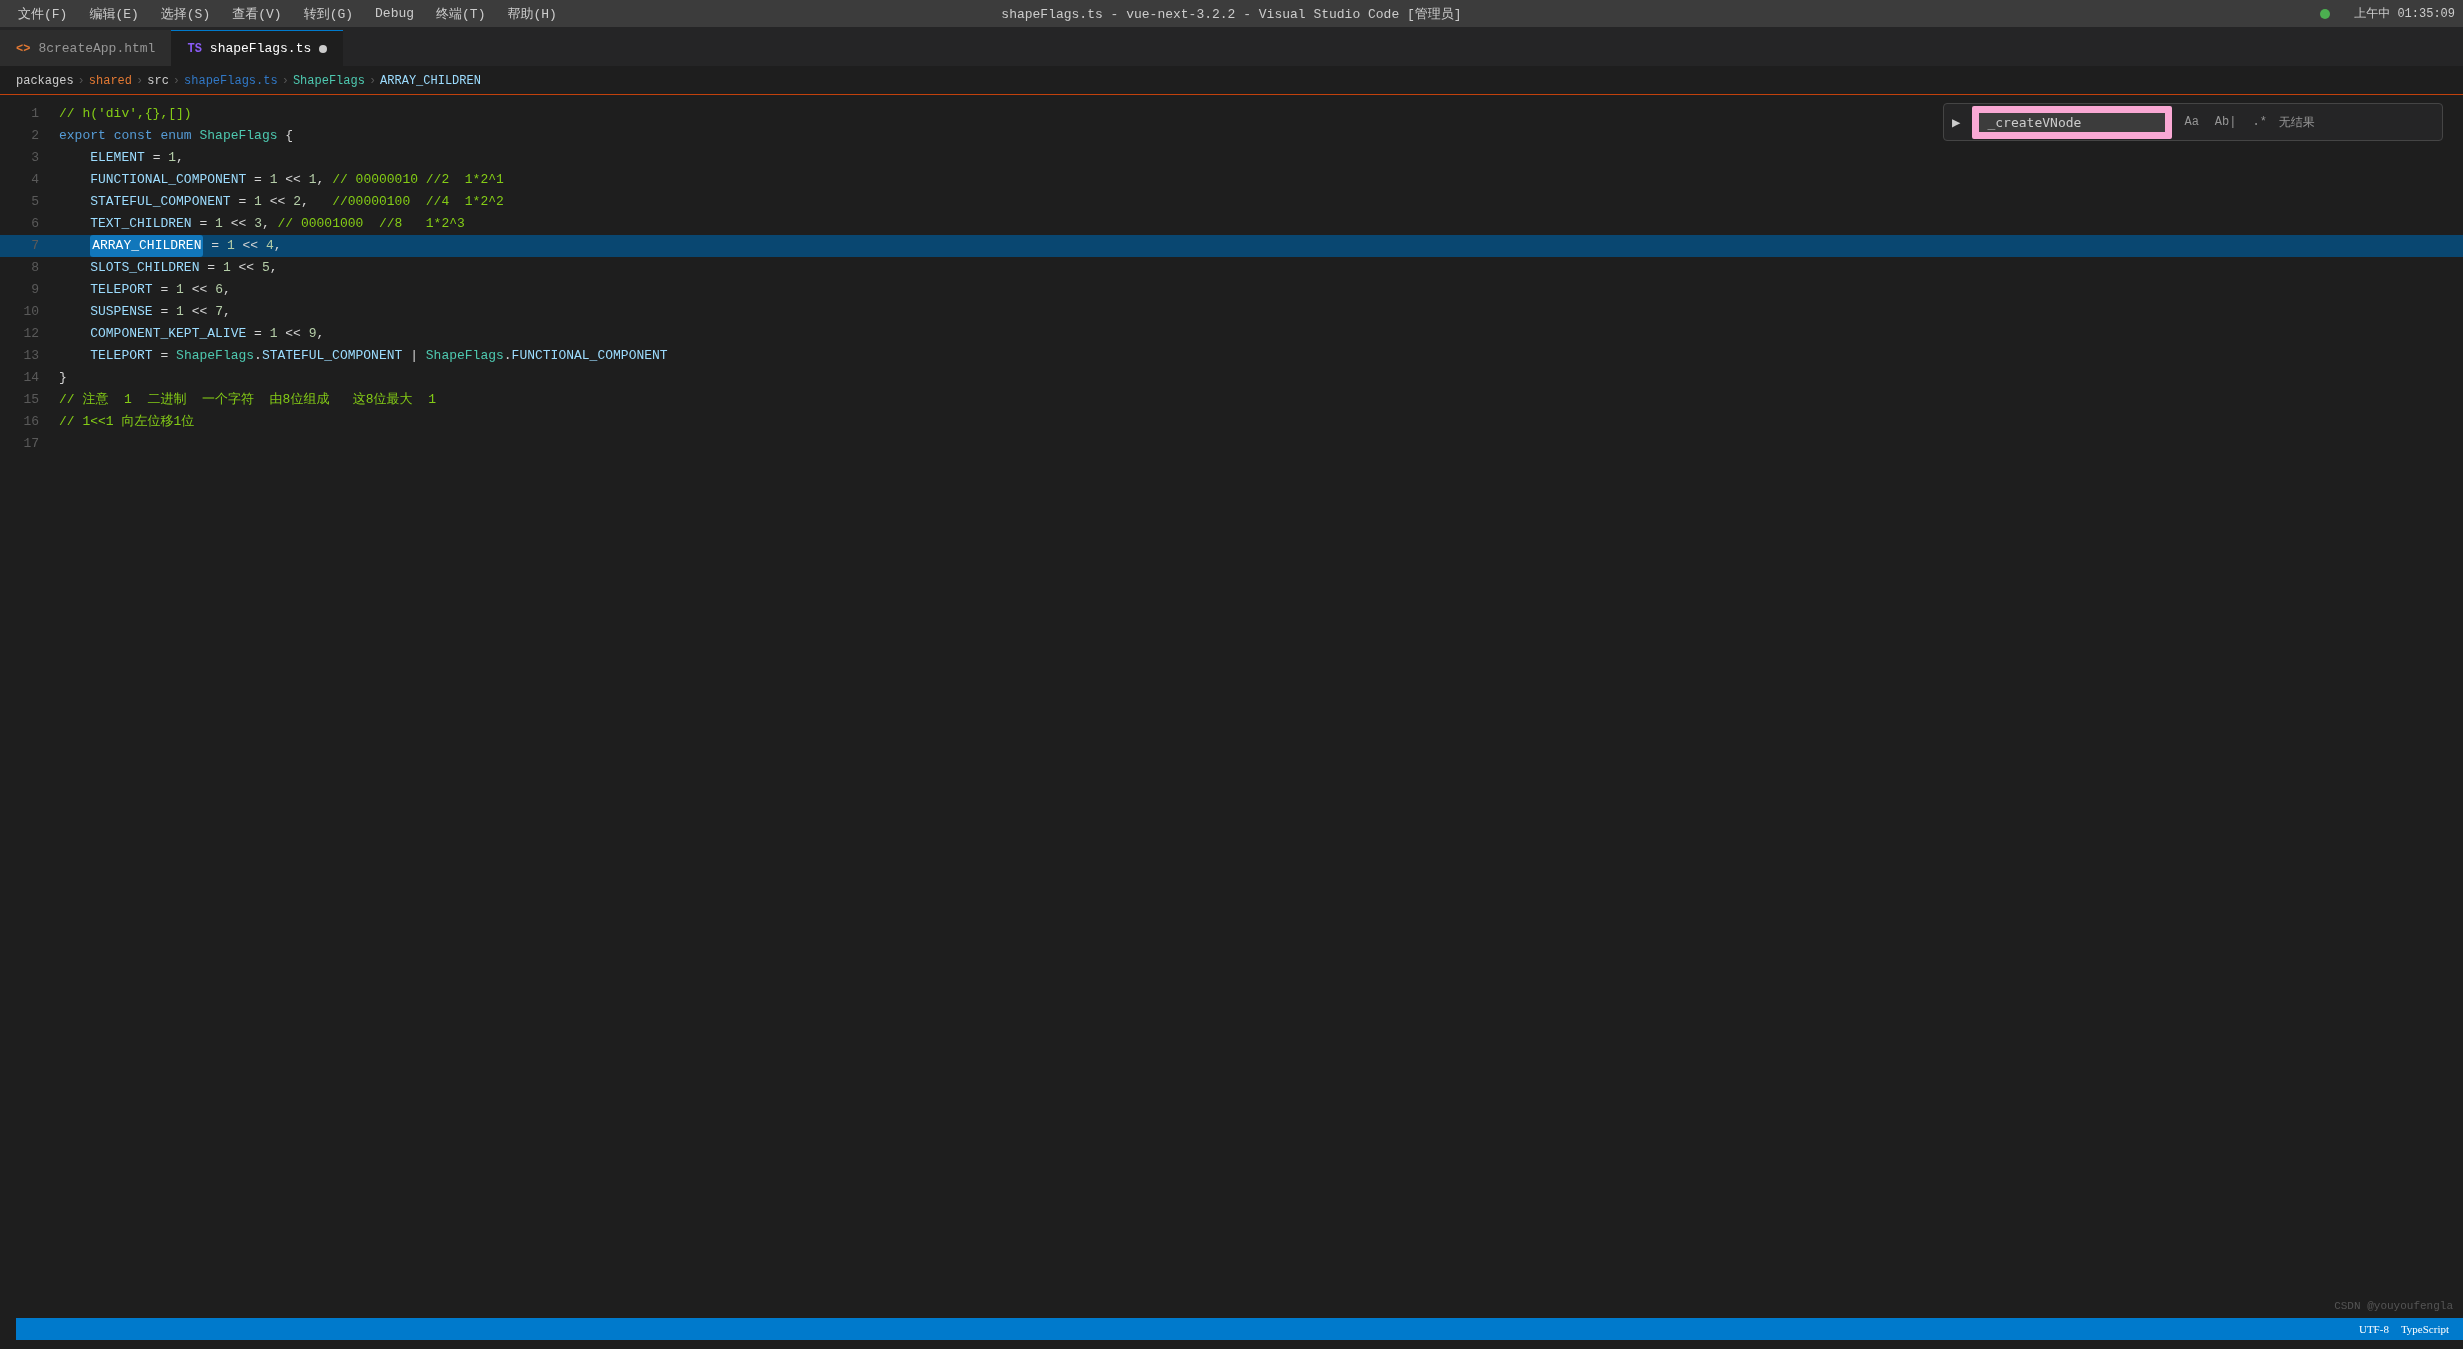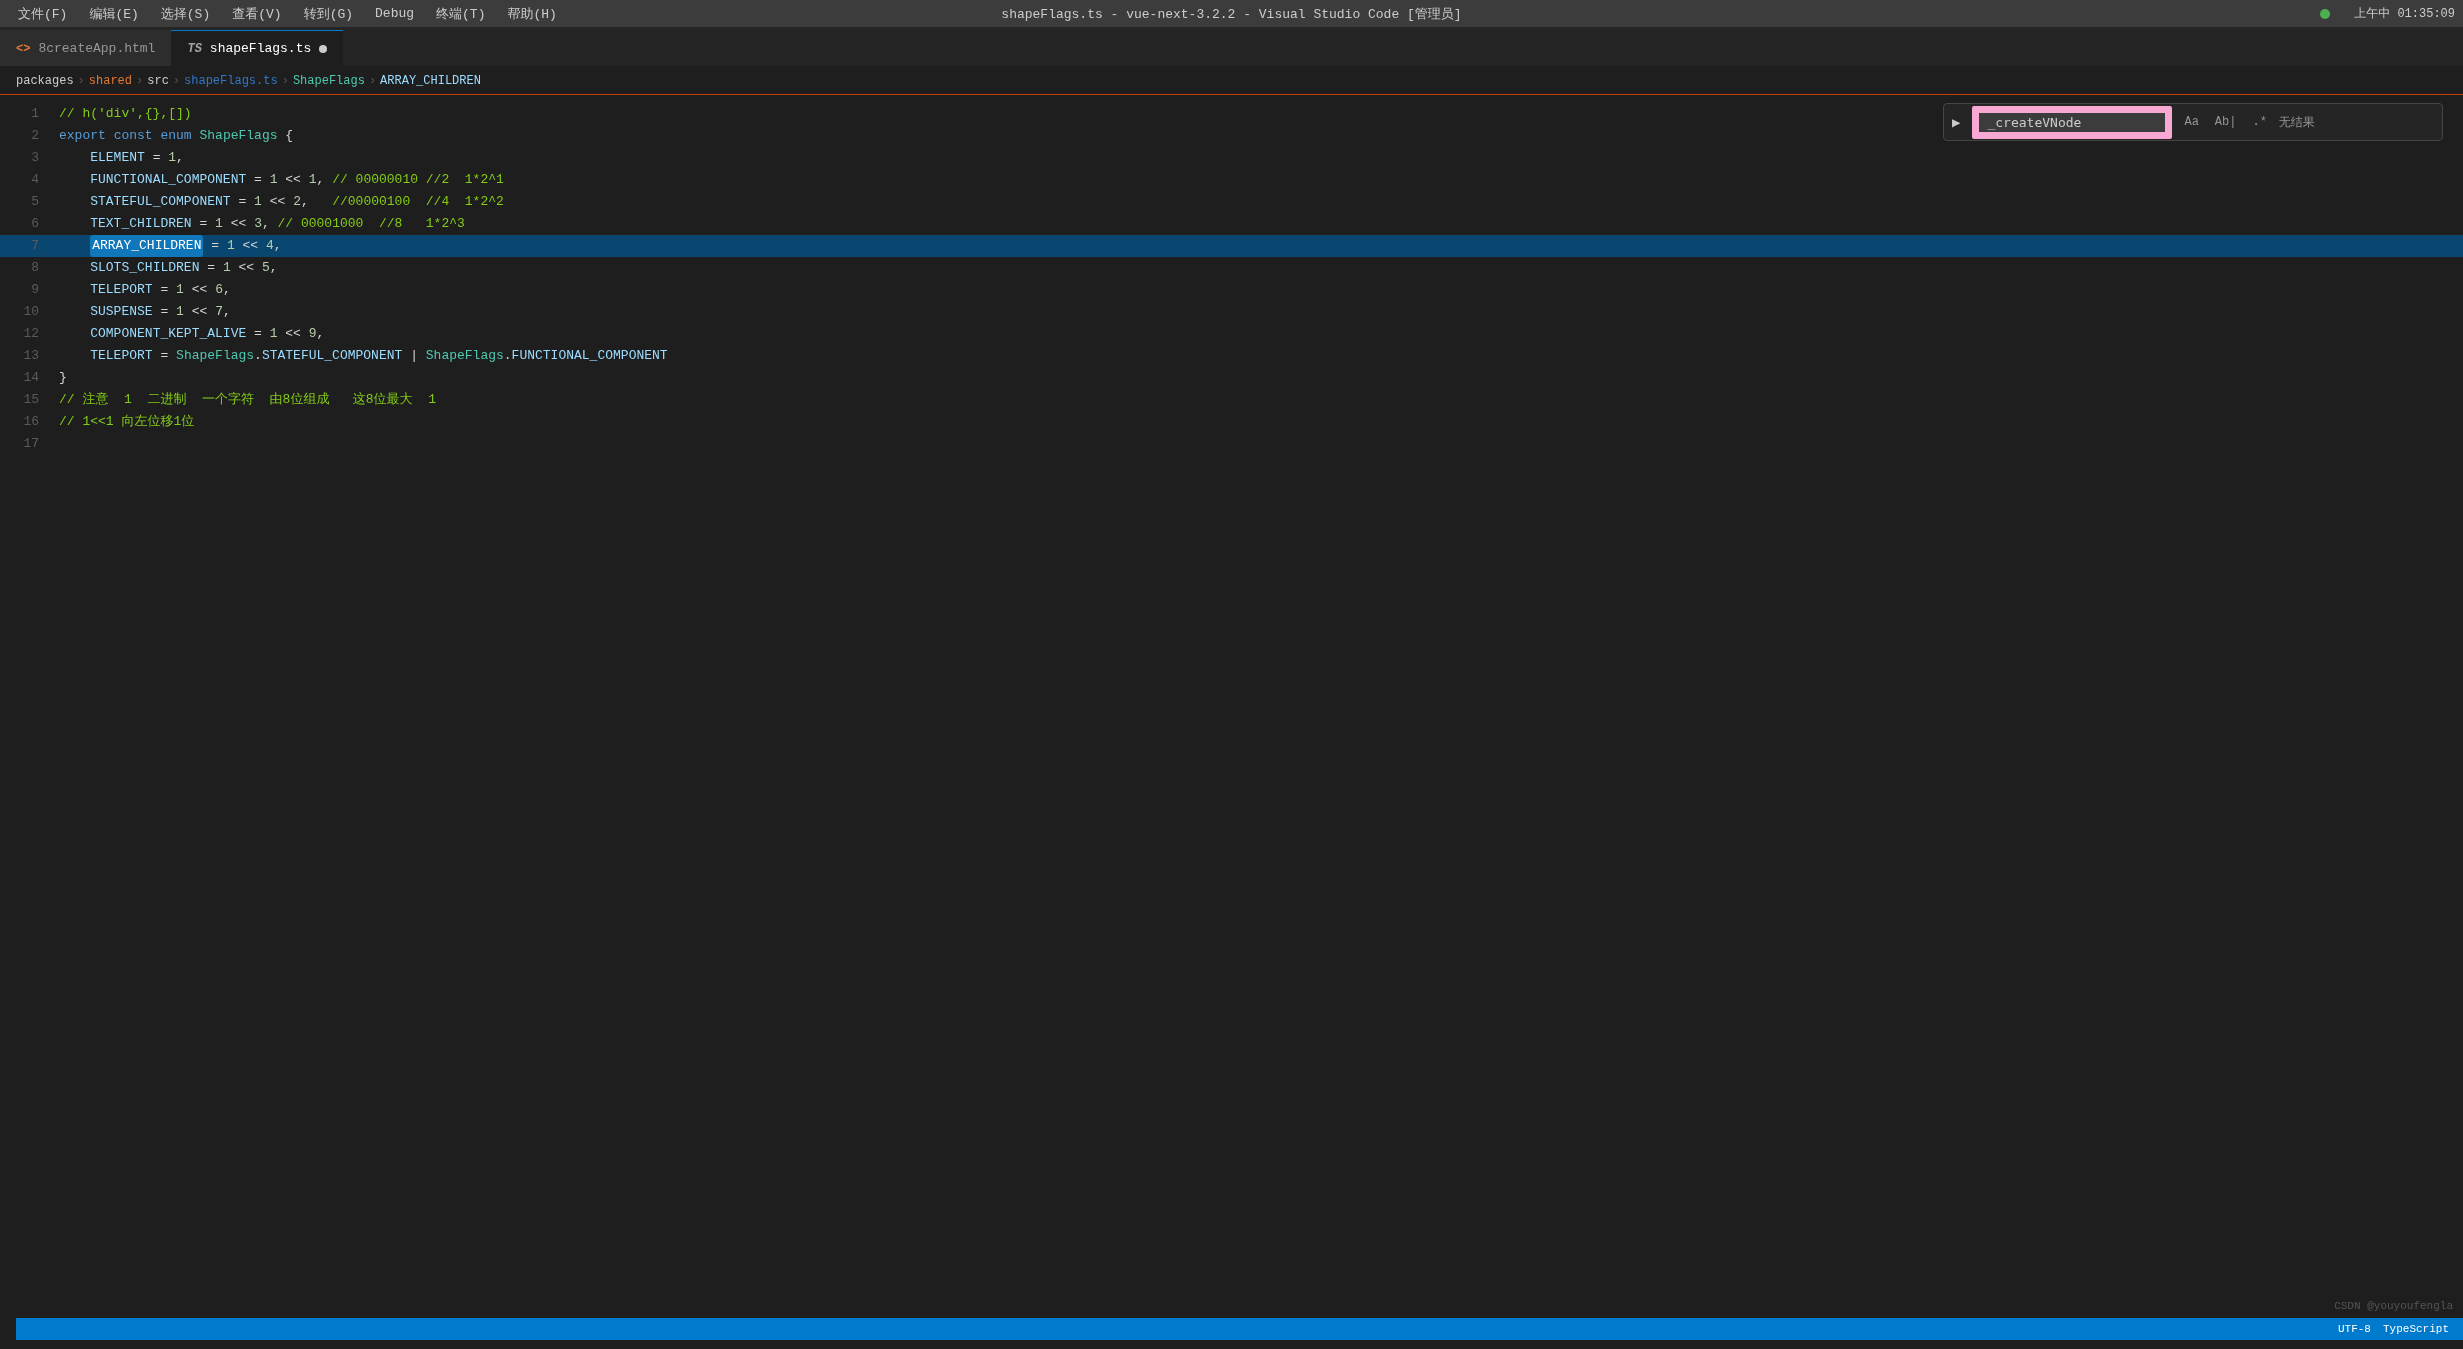--- a/index.html
+++ b/index.html
@@ -79,21 +79,21 @@
     .tab.inactive {
       background: #2d2d2d;
       color: #969696;
     }
     .tab.active {
       background: #1e1e1e;
       color: #ffffff;
       border-top: 1px solid #007acc;
     }
     .tab-icon-html { color: #e37933; font-size: 12px; font-weight: bold; }
-    .tab-icon-ts { color: #a3a3a3; font-size: 12px; font-weight: bold; font-style: italic; }
+    .tab-icon-ts { color: #8b5cf6; font-size: 12px; font-weight: bold; }
     .tab-dot {
       width: 8px;
       height: 8px;
       background: #cccccc;
       border-radius: 50%;
     }
 
     
     .breadcrumb {
       background: #1e1e1e;
@@ -220,20 +220,21 @@
       background: #007acc;
       height: 22px;
       position: absolute;
       bottom: 0;
       left: 16px;
       right: 0;
       display: flex;
       align-items: center;
       padding: 0 8px;
       justify-content: flex-end;
+      font-family: Liberation Serif, serif;
     }
     .status-bar-item {
       color: #ffffff;
       font-size: 11px;
       padding: 0 6px;
     }
 
     
     .watermark {
       position: absolute;

